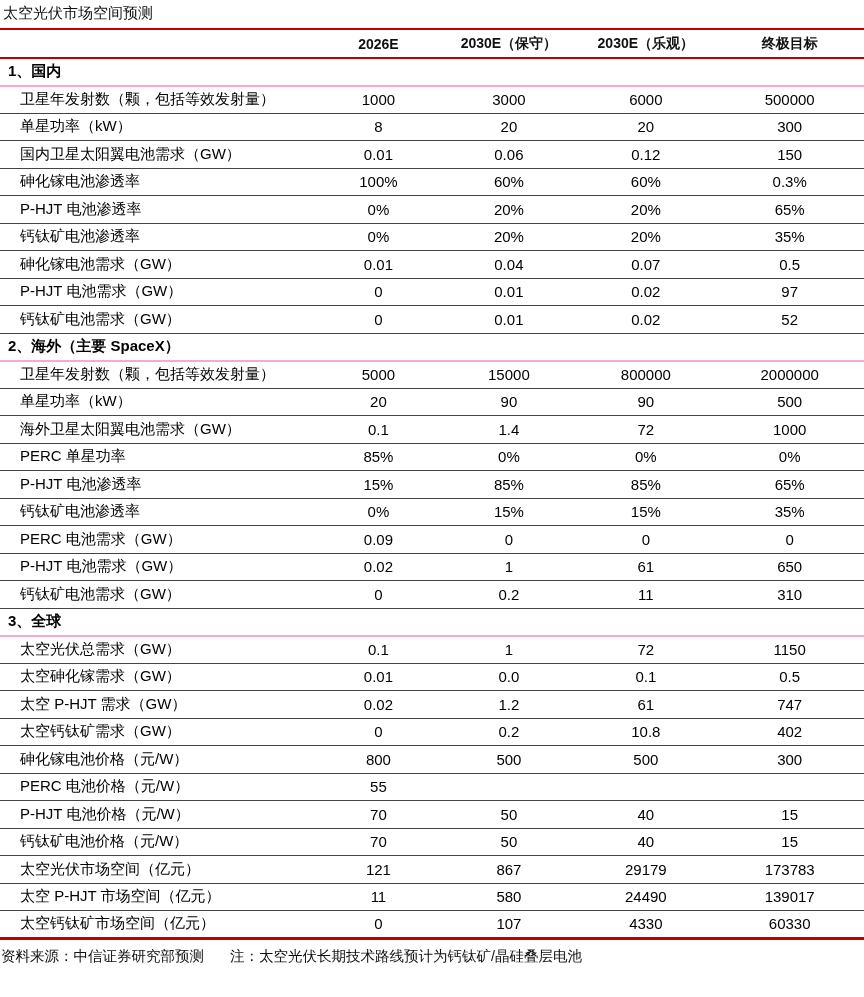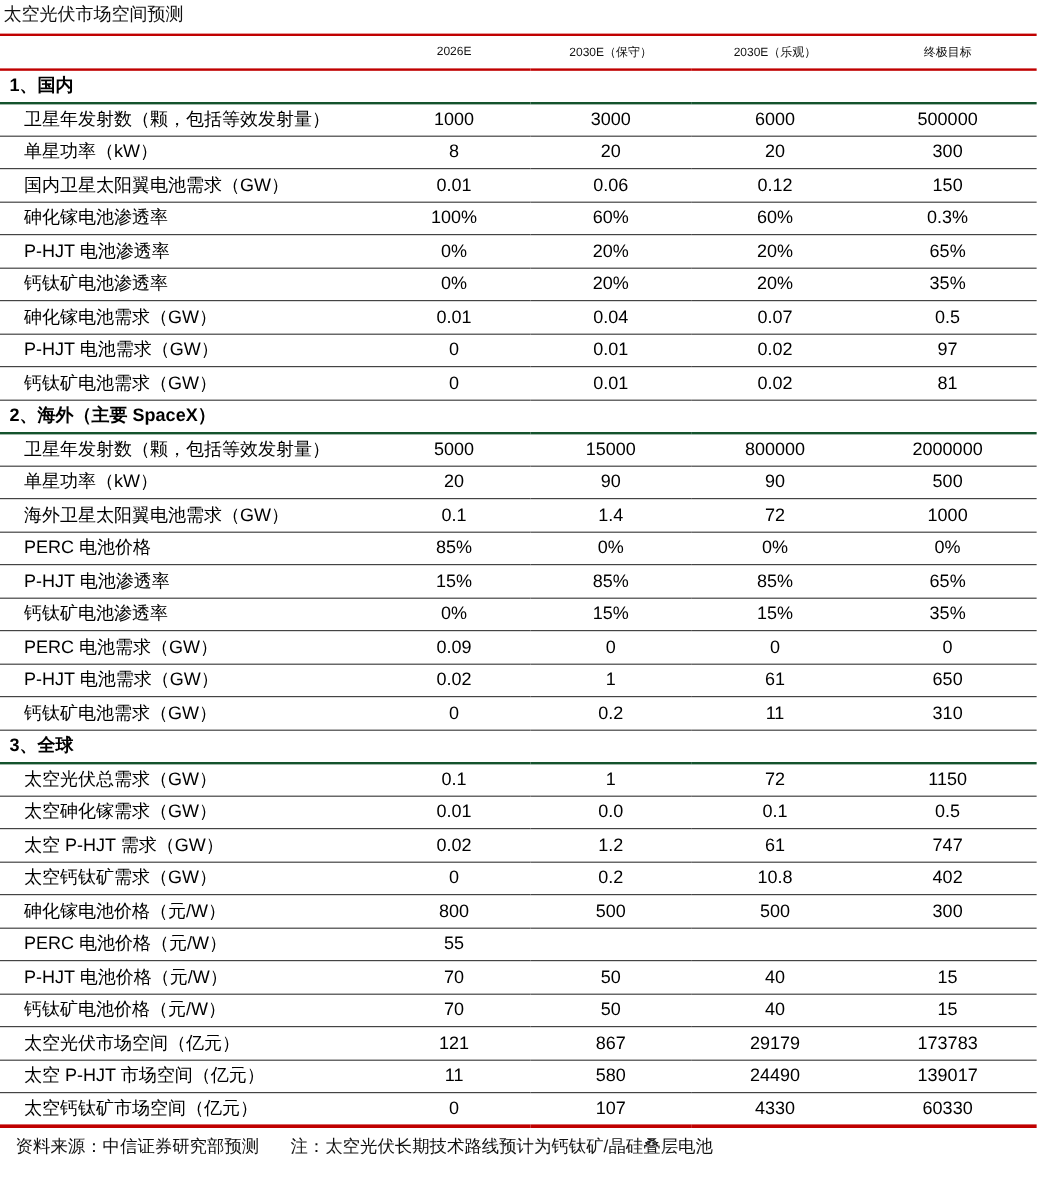--- a/index.html
+++ b/index.html
@@ -36,36 +36,36 @@
   col.c-1 { width: 14.6%; }
   col.c-2 { width: 15.6%; }
   col.c-3 { width: 16.1%; }
   col.c-4 { width: 17.2%; }
 
   thead tr {
     height: 28px;
     border-bottom: 2px solid #c00000;
   }
   thead th {
-    font-size: 10px;
-    font-weight: 400;
+    font-size: 14px;
+    font-weight: 700;
     text-align: center;
     vertical-align: middle;
     padding: 0;
     color: #111111;
     white-space: nowrap;
   }
   tbody tr {
     height: 27.5px;
   }
   tbody tr.data-row {
     border-bottom: 1.5px solid #444444;
   }
   tbody tr.section-row {
-    border-bottom: 2px solid #14532d;
+    border-bottom: 2px solid #f9a8d4;
     padding-left: 42px;
   }
   tbody tr:last-child {
     border-bottom: none;
   }
   td.section-heading {
     font-size: 15px;
     font-weight: 700;
     text-align: left;
     padding-left: 8px;
@@ -84,21 +84,21 @@
   td.value-cell {
     font-size: 15px;
     font-weight: 400;
     text-align: center;
     vertical-align: middle;
     white-space: nowrap;
   }
   .footnote {
     font-size: 14.5px;
     line-height: 19px;
-    padding: 7px 0 0 13px;
+    padding: 7px 0 0 1px;
     color: #111111;
     white-space: nowrap;
   }
   .footnote .note {
     margin-left: 26px;
   }
 </style>
 </head>
 <body>
 
@@ -181,21 +181,21 @@
           <td class="value-cell">0</td>
           <td class="value-cell">0.01</td>
           <td class="value-cell">0.02</td>
           <td class="value-cell">97</td>
         </tr>
         <tr class="data-row">
           <td class="label-cell">钙钛矿电池需求（GW）</td>
           <td class="value-cell">0</td>
           <td class="value-cell">0.01</td>
           <td class="value-cell">0.02</td>
-          <td class="value-cell">81</td>
+          <td class="value-cell">52</td>
         </tr>
         <tr class="section-row">
           <td colspan="5" class="section-heading">2、海外（主要 SpaceX）</td>
         </tr>
         <tr class="data-row">
           <td class="label-cell">卫星年发射数（颗，包括等效发射量）</td>
           <td class="value-cell">5000</td>
           <td class="value-cell">15000</td>
           <td class="value-cell">800000</td>
           <td class="value-cell">2000000</td>
@@ -208,21 +208,21 @@
           <td class="value-cell">500</td>
         </tr>
         <tr class="data-row">
           <td class="label-cell">海外卫星太阳翼电池需求（GW）</td>
           <td class="value-cell">0.1</td>
           <td class="value-cell">1.4</td>
           <td class="value-cell">72</td>
           <td class="value-cell">1000</td>
         </tr>
         <tr class="data-row">
-          <td class="label-cell">PERC 电池价格</td>
+          <td class="label-cell">PERC 单星功率</td>
           <td class="value-cell">85%</td>
           <td class="value-cell">0%</td>
           <td class="value-cell">0%</td>
           <td class="value-cell">0%</td>
         </tr>
         <tr class="data-row">
           <td class="label-cell">P-HJT 电池渗透率</td>
           <td class="value-cell">15%</td>
           <td class="value-cell">85%</td>
           <td class="value-cell">85%</td>

